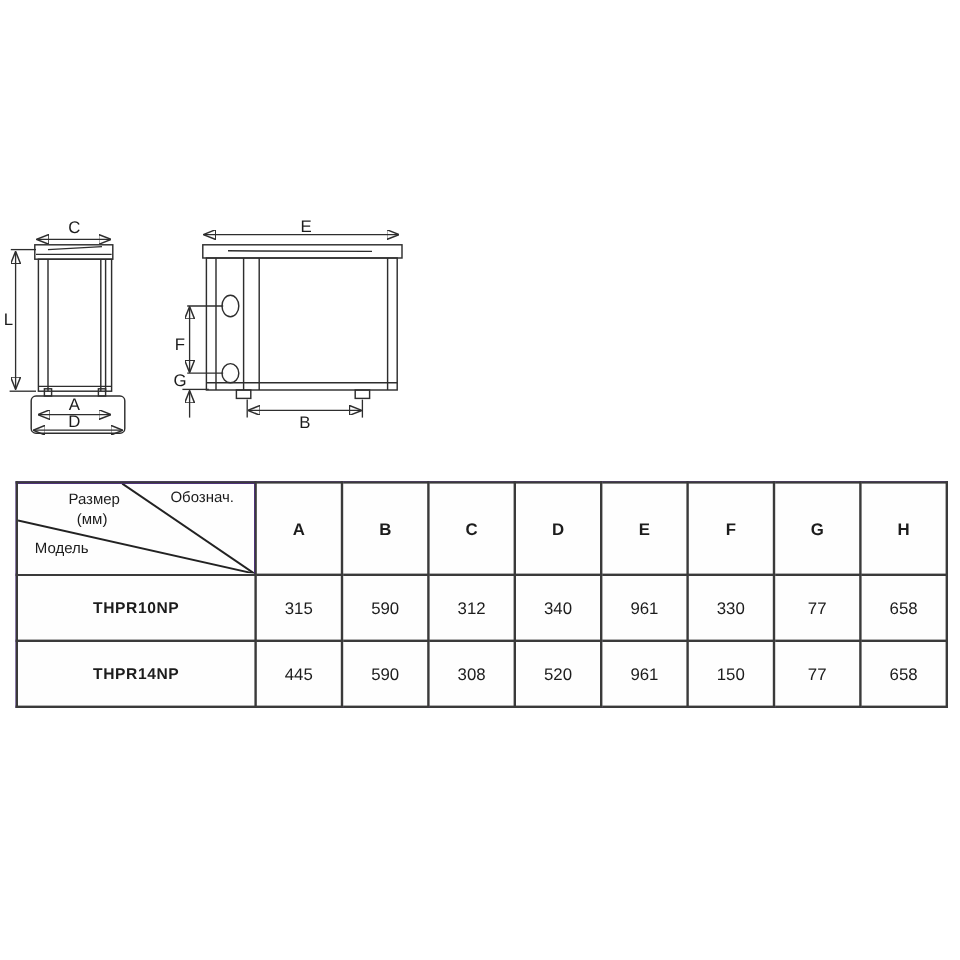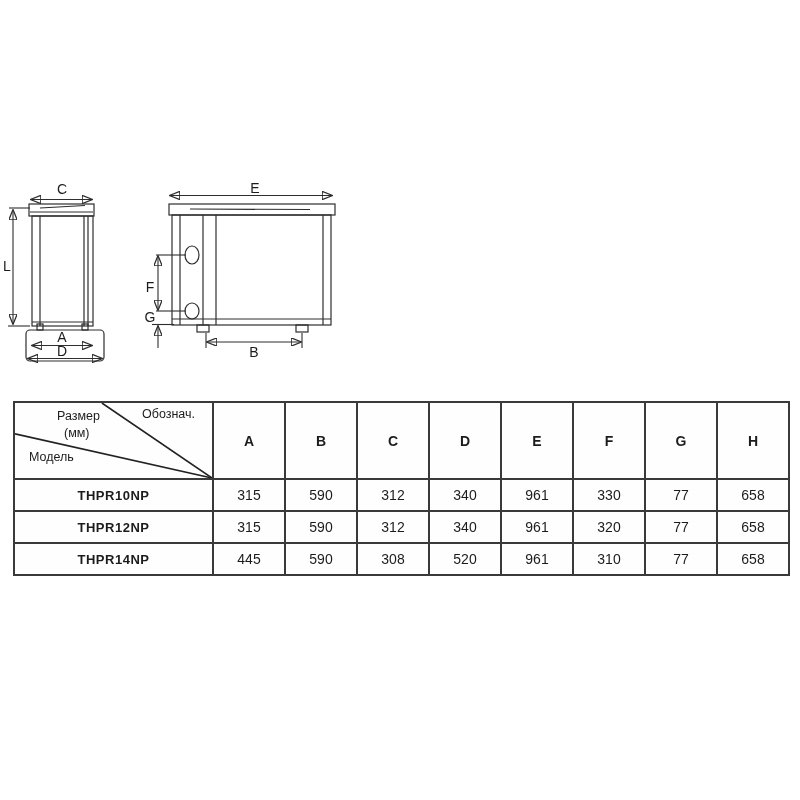--- a/index.html
+++ b/index.html
@@ -18,21 +18,21 @@
   }
   .dims-table{
     position:absolute;left:13px;top:401px;width:775px;
     border-collapse:collapse;table-layout:fixed;background:#6d28d9;
   }
   .dims-table th,.dims-table td{
     border:2px solid #3a3a3a;text-align:center;vertical-align:middle;
     padding:0;background:#fefefe;
   }
   .dims-table tr.header-row{height:77px;}
-  .dims-table tr.data-row{height:32px;}
+  .dims-table tr.data-row{height:55px;}
   .col-letter{font-size:14px;font-weight:bold;}
   .model-cell{
     font-size:13px;font-weight:bold;text-align:left;padding-left:10px;
     letter-spacing:0.5px;
   }
   .value-cell{font-size:14px;font-weight:normal;margin-left:19px;}
   .corner-cell{position:relative;padding:0;}
   .corner-inner{position:absolute;inset:0;overflow:hidden;}
   .corner-inner svg{position:absolute;left:0;top:0;width:100%;height:100%;}
   .corner-inner svg line{stroke:#222;stroke-width:1.6;}
@@ -164,37 +164,26 @@
         <td class="value-cell">315</td>
         <td class="value-cell">590</td>
         <td class="value-cell">312</td>
         <td class="value-cell">340</td>
         <td class="value-cell">961</td>
         <td class="value-cell">330</td>
         <td class="value-cell">77</td>
         <td class="value-cell">658</td>
       </tr>
       <tr class="data-row">
-        <td class="model-cell">THPR12NP</td>
-        <td class="value-cell">315</td>
-        <td class="value-cell">590</td>
-        <td class="value-cell">312</td>
-        <td class="value-cell">340</td>
-        <td class="value-cell">961</td>
-        <td class="value-cell">320</td>
-        <td class="value-cell">77</td>
-        <td class="value-cell">658</td>
-      </tr>
-      <tr class="data-row">
         <td class="model-cell">THPR14NP</td>
         <td class="value-cell">445</td>
         <td class="value-cell">590</td>
         <td class="value-cell">308</td>
         <td class="value-cell">520</td>
         <td class="value-cell">961</td>
-        <td class="value-cell">310</td>
+        <td class="value-cell">150</td>
         <td class="value-cell">77</td>
         <td class="value-cell">658</td>
       </tr>
     </tbody>
   </table>
 
 </div>
 
 </body></html>

